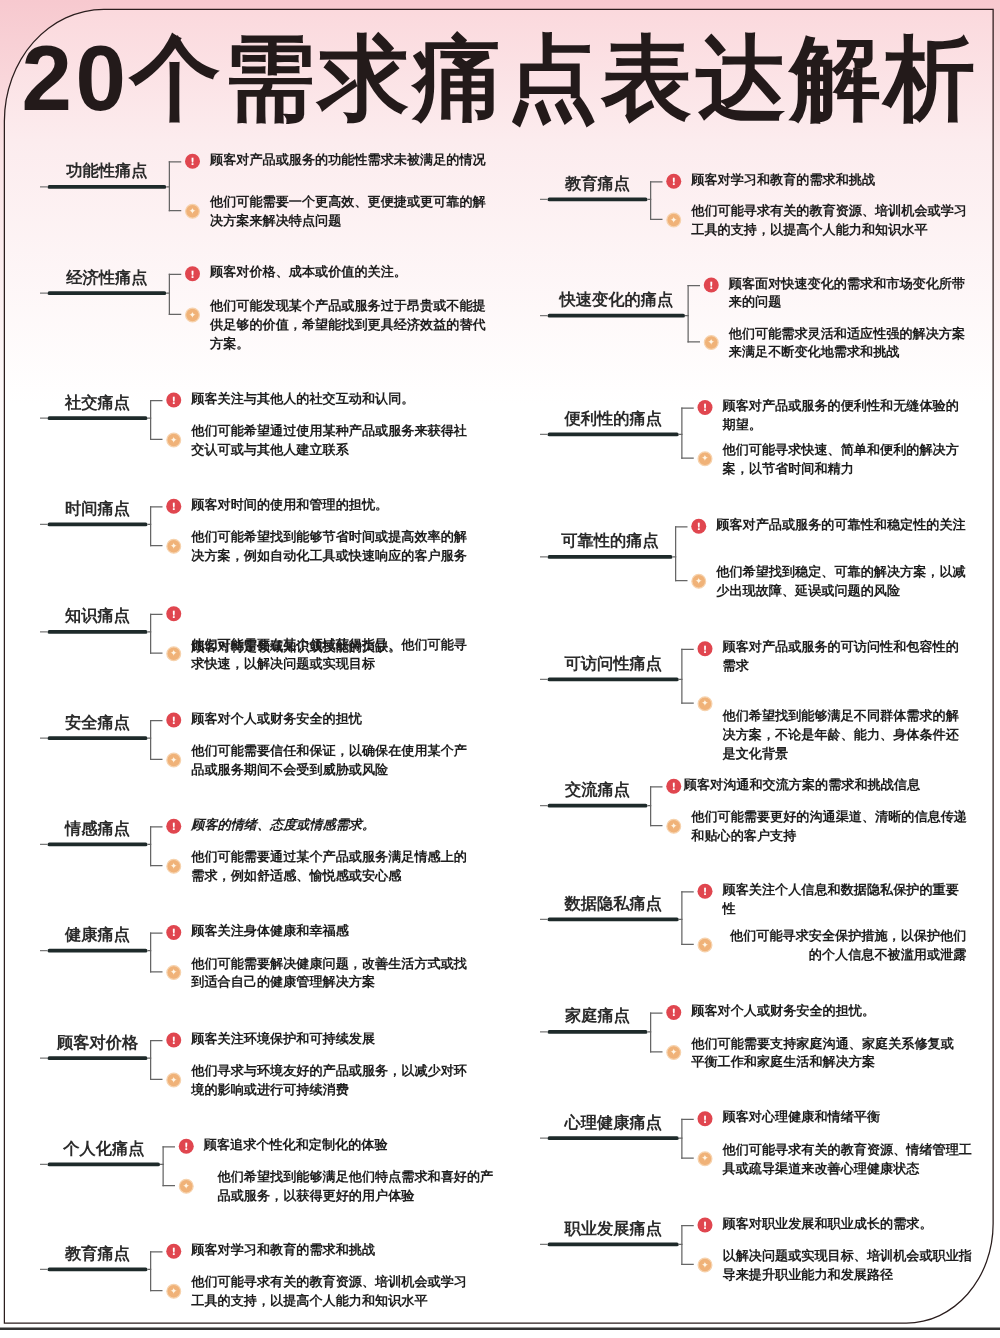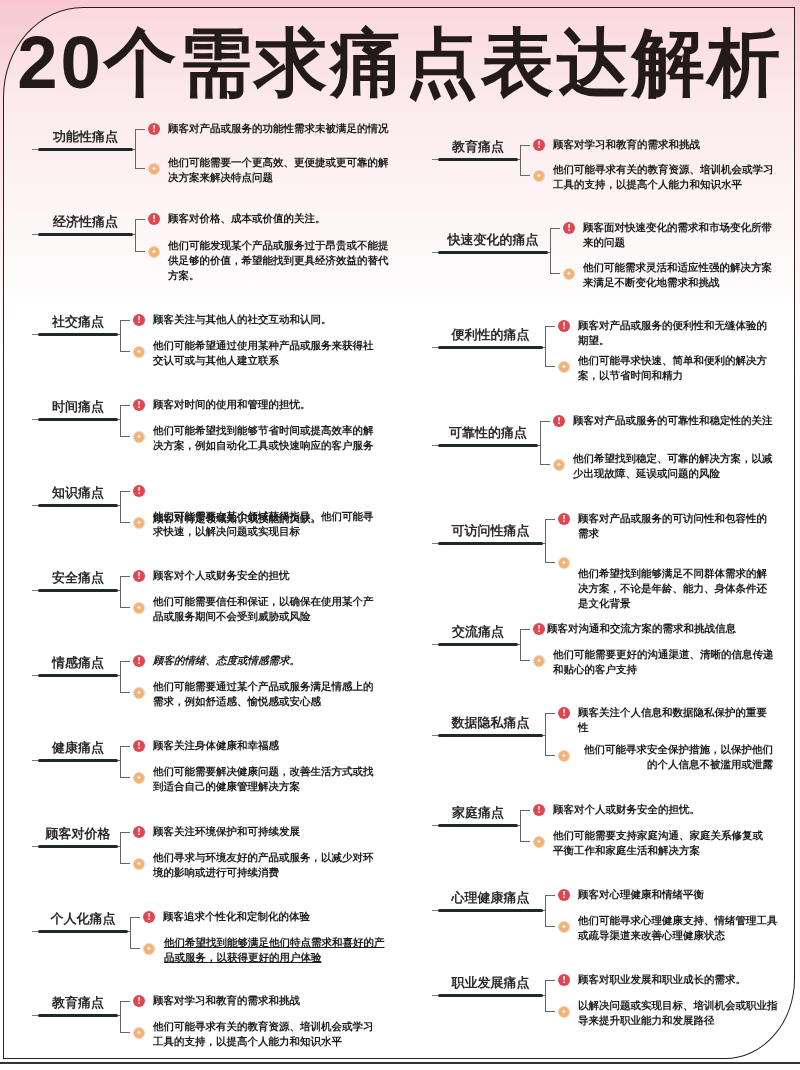--- a/index.html
+++ b/index.html
@@ -180,21 +180,21 @@
       <div class="leaf" style="left: 153px; top: 850px; width: 225px;">他们寻求与环境友好的产品或服务，以减少对环境的影响或进行可持续消费</div>
     </div>
     <div class="item" style="left: 0px; top: 0px;">
       <div class="topic" style="left: 38px; width: 90px; top: 910px;">个人化痛点</div>
       <div class="trunk" style="left: 38px; top: 930px; width: 90px;"></div>
       <div class="bracket" style="left: 130px; top: 917px; width: 10px; height: 32px;"></div>
       <div class="stub" style="left: 128px; top: 931px; width: 3px;"></div>
       <span class="icon icon-alert" style="left: 143px; top: 911px;">!</span>
       <div class="leaf" style="left: 163px; top: 909px; width: 225px;">顾客追求个性化和定制化的体验</div>
       <span class="icon icon-idea" style="left: 143px; top: 943px;">✦</span>
-      <div class="leaf" style="left: 164px; top: 935px; width: 225px; text-decoration: underline;">他们希望找到能够满足他们特点需求和喜好的产品或服务，以获得更好的用户体验</div>
+      <div class="leaf" style="left: 174px; top: 935px; width: 225px;">他们希望找到能够满足他们特点需求和喜好的产品或服务，以获得更好的用户体验</div>
     </div>
     <div class="item" style="left: 0px; top: 0px;">
       <div class="topic" style="left: 38px; width: 80px; top: 994px;">教育痛点</div>
       <div class="trunk" style="left: 38px; top: 1014px; width: 80px;"></div>
       <div class="bracket" style="left: 120px; top: 1001px; width: 10px; height: 32px;"></div>
       <div class="stub" style="left: 118px; top: 1015px; width: 3px;"></div>
       <span class="icon icon-alert" style="left: 133px; top: 995px;">!</span>
       <div class="leaf" style="left: 153px; top: 993px; width: 225px;">顾客对学习和教育的需求和挑战</div>
       <span class="icon icon-idea" style="left: 133px; top: 1027px;">✦</span>
       <div class="leaf" style="left: 153px; top: 1019px; width: 225px;">他们可能寻求有关的教育资源、培训机会或学习工具的支持，以提高个人能力和知识水平</div>
@@ -282,21 +282,21 @@
       <div class="leaf" style="left: 153px; top: 828px; width: 215px;">他们可能需要支持家庭沟通、家庭关系修复或平衡工作和家庭生活和解决方案</div>
     </div>
     <div class="item" style="left: 0px; top: 0px;">
       <div class="topic" style="left: 38px; width: 105px; top: 889px;">心理健康痛点</div>
       <div class="trunk" style="left: 38px; top: 909px; width: 105px;"></div>
       <div class="bracket" style="left: 145px; top: 895px; width: 10px; height: 32px;"></div>
       <div class="stub" style="left: 143px; top: 910px; width: 3px;"></div>
       <span class="icon icon-alert" style="left: 158px; top: 889px;">!</span>
       <div class="leaf" style="left: 178px; top: 887px; width: 200px;">顾客对心理健康和情绪平衡</div>
       <span class="icon icon-idea" style="left: 158px; top: 921px;">✦</span>
-      <div class="leaf" style="left: 178px; top: 913px; width: 200px;">他们可能寻求心理健康支持、情绪管理工具或疏导渠道来改善心理健康状态</div>
+      <div class="leaf" style="left: 178px; top: 913px; width: 200px;">他们可能寻求有关的教育资源、情绪管理工具或疏导渠道来改善心理健康状态</div>
     </div>
     <div class="item" style="left: 0px; top: 0px;">
       <div class="topic" style="left: 38px; width: 105px; top: 974px;">职业发展痛点</div>
       <div class="trunk" style="left: 38px; top: 994px; width: 105px;"></div>
       <div class="bracket" style="left: 145px; top: 980px; width: 10px; height: 32px;"></div>
       <div class="stub" style="left: 143px; top: 995px; width: 3px;"></div>
       <span class="icon icon-alert" style="left: 158px; top: 974px;">!</span>
       <div class="leaf" style="left: 178px; top: 972px; width: 200px;">顾客对职业发展和职业成长的需求。</div>
       <span class="icon icon-idea" style="left: 158px; top: 1006px;">✦</span>
       <div class="leaf" style="left: 178px; top: 998px; width: 200px;">以解决问题或实现目标、培训机会或职业指导来提升职业能力和发展路径</div>

